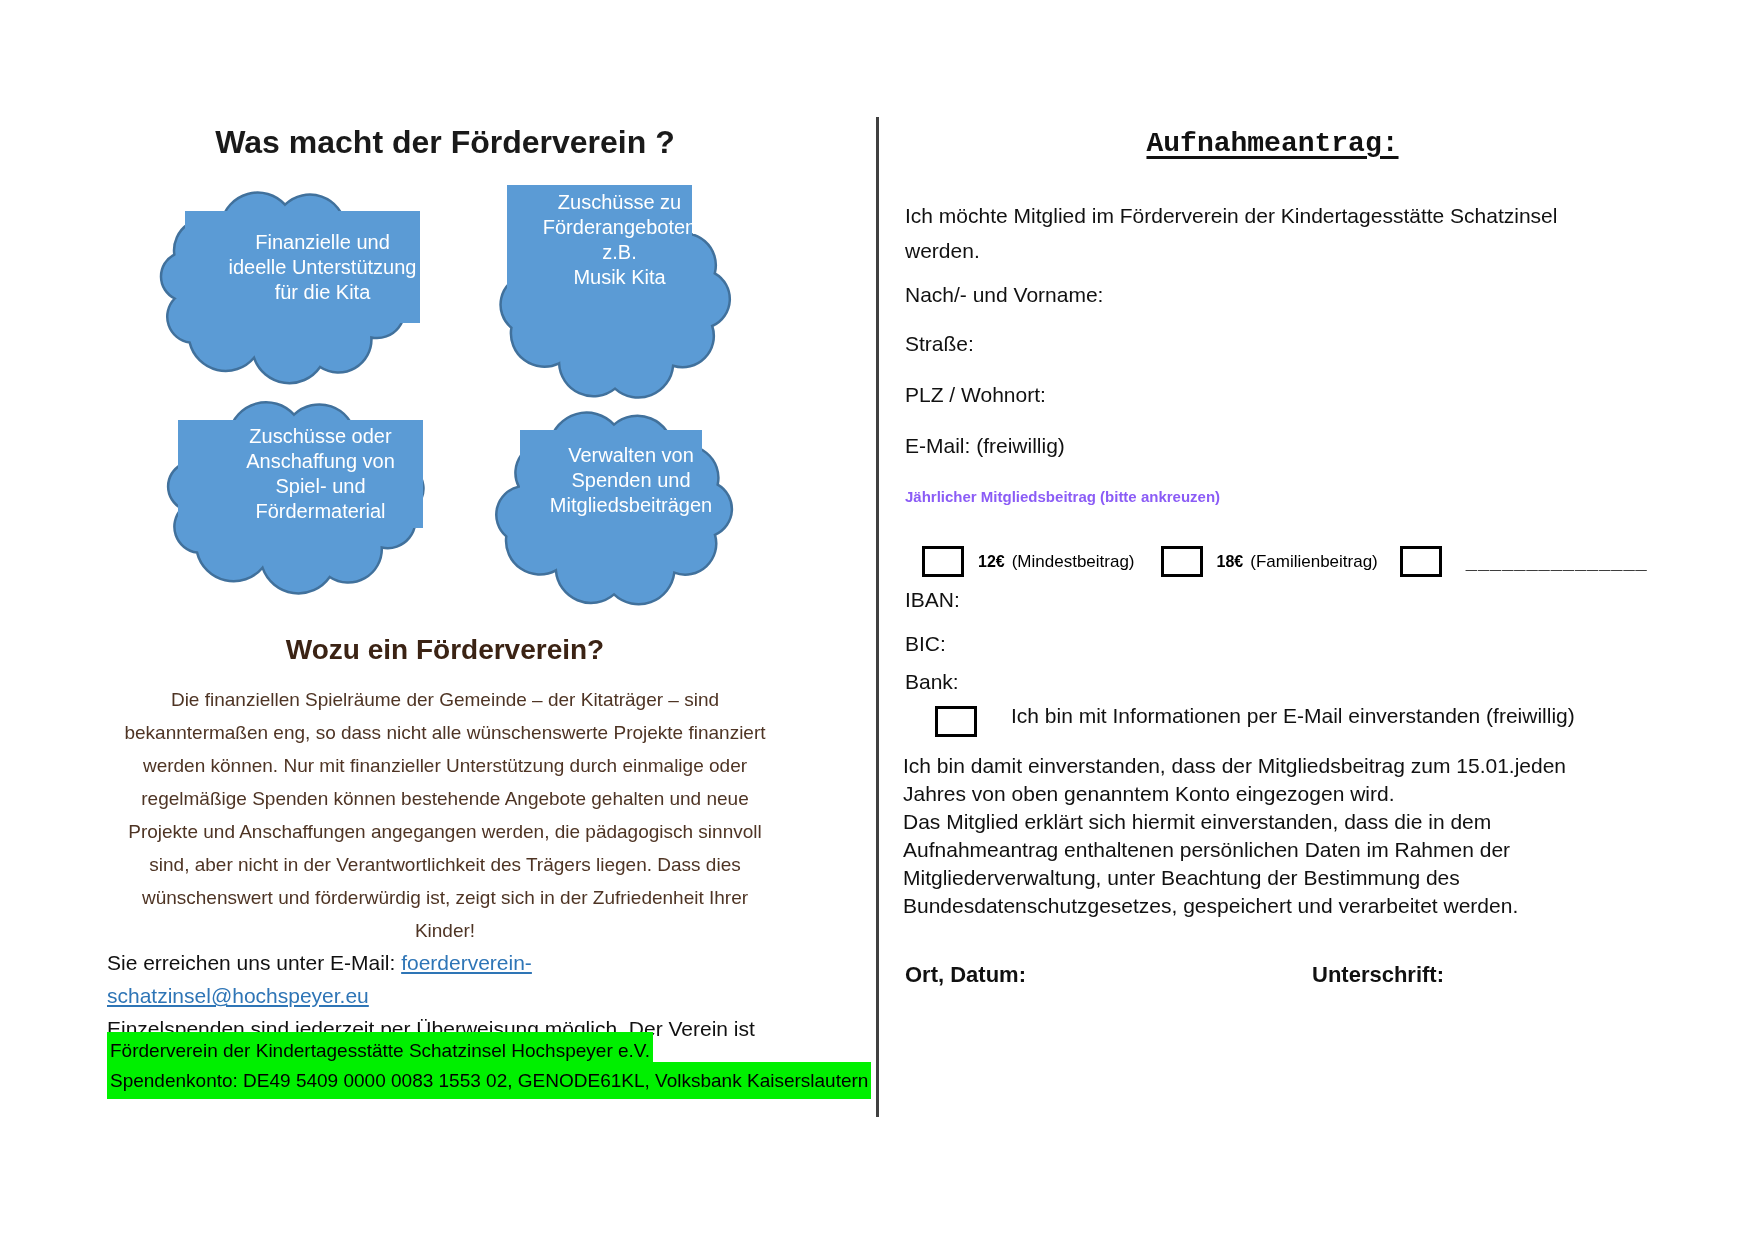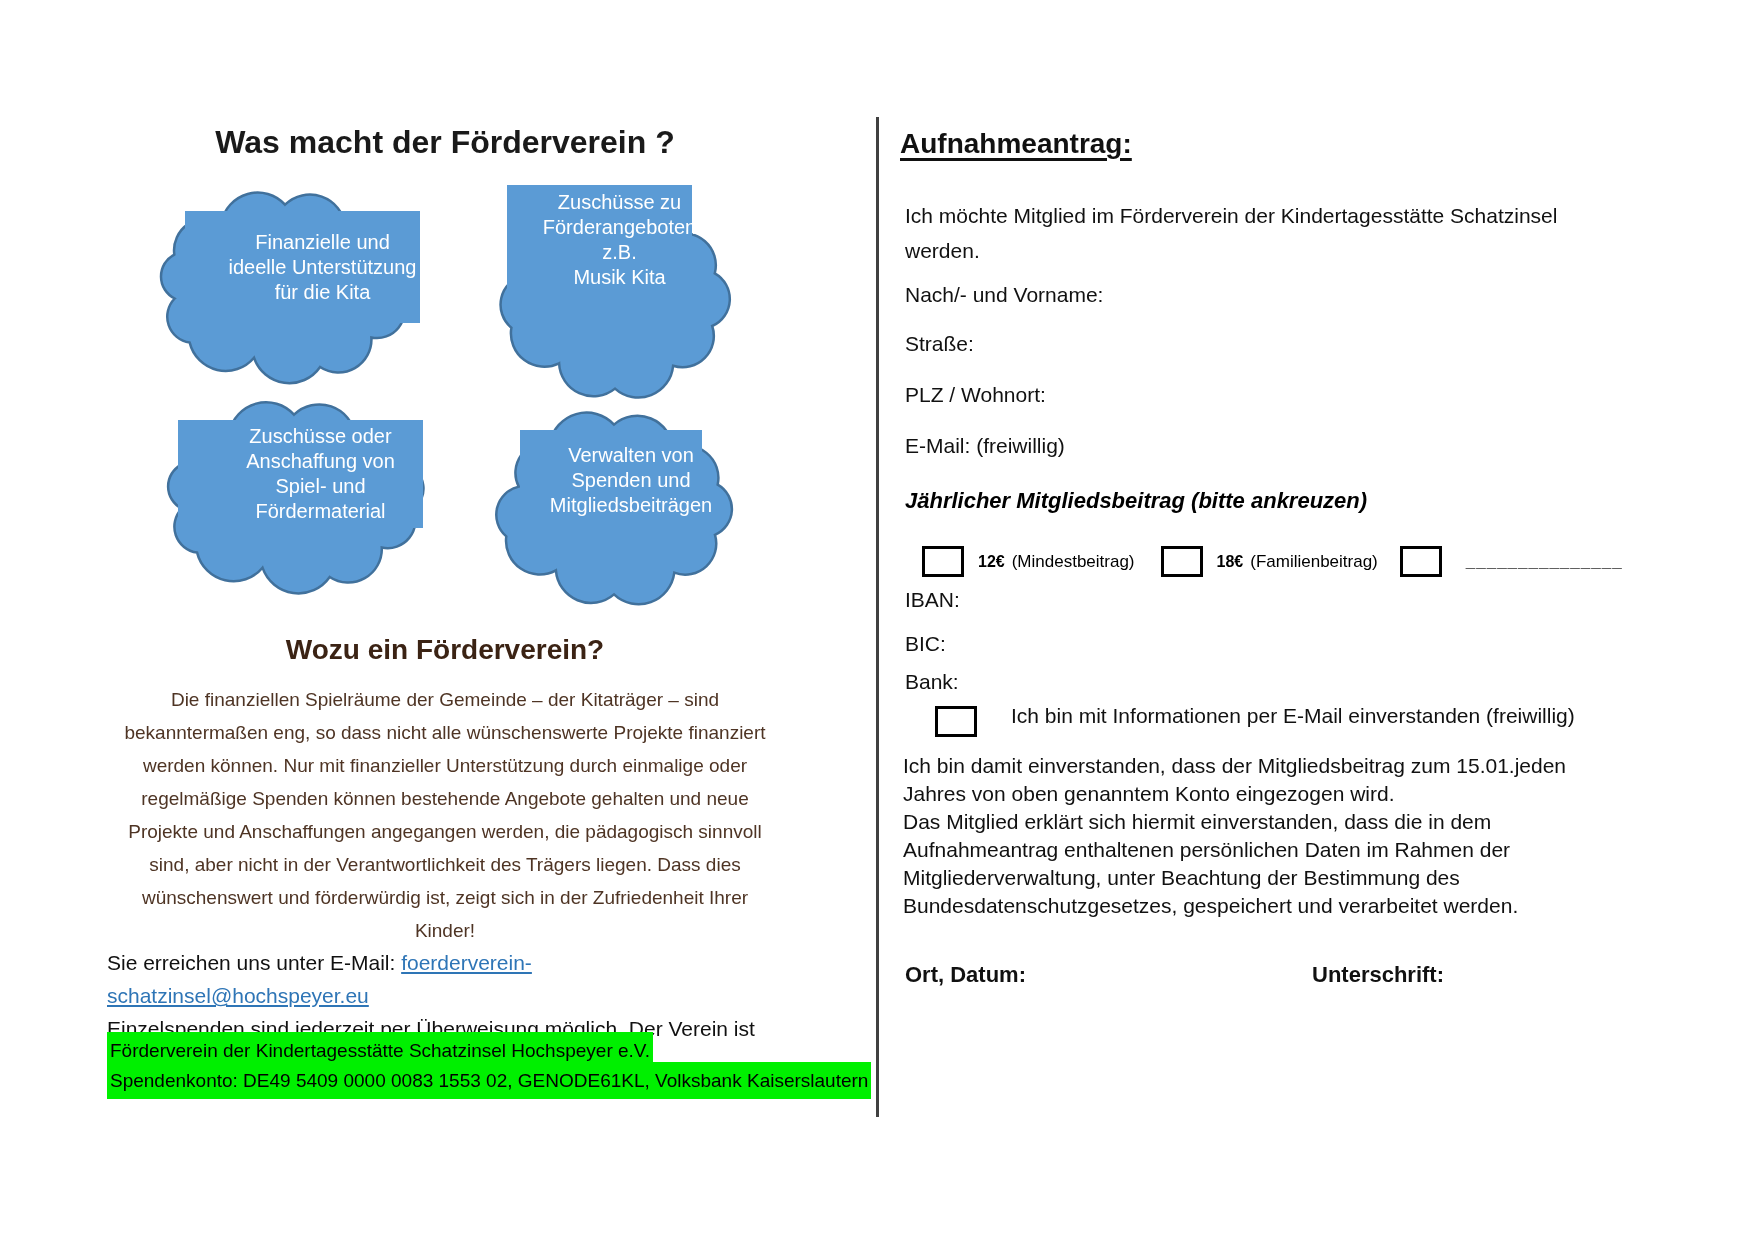--- a/index.html
+++ b/index.html
@@ -34,33 +34,33 @@
     left:107px;top:946px;width:660px;font-size:21px;line-height:33px;color:#111;
   }
   .contact .rest{white-space:pre-line;}
   .email-link{color:var(--link-blue,#2e75b6);text-decoration:underline;cursor:pointer;}
   .green-block{left:107px;top:1036px;font-size:19px;line-height:29.5px;color:#000;}
   .hl{background:var(--highlight-green,#00f000);padding:8px 3px;}
   
   .divider{left:876px;top:117px;width:3px;height:1000px;background:var(--divider-gray,#404040);}
   
   .r-title{
-    left:900px;top:128px;width:745px;text-align:left;
+    left:900px;top:128px;width:745px;text-align:center;
     font-size:28px;font-weight:bold;color:#111;
-    text-decoration:underline;text-decoration-thickness:2.5px;text-underline-offset:5px;
+    text-decoration:underline;text-decoration-thickness:2.5px;text-underline-offset:5px;font-family:Liberation Mono, monospace;
   }
   .r-text{font-size:21px;color:#111;}
   .r-intro{left:905px;top:198px;width:700px;line-height:35px;white-space:pre-line;}
   .field-label{left:905px;}
-  .fee-header{left:905px;top:488px;font-size:22px;font-weight:bold;color:#000000;font-style:italic;}
+  .fee-header{left:905px;top:488px;font-size:15px;font-weight:bold;color:#8b5cf6;}
   .fee-row{left:922px;top:546px;display:flex;align-items:center;}
   .cb{width:36px;height:25px;border:3.5px solid #000;background:#fff;flex:0 0 auto;}
   .fee-amt{font-size:16px;font-weight:bold;margin-left:14px;}
   .fee-note{font-size:17px;margin-left:7px;}
-  .blank-line{font-size:17px;font-weight:bold;letter-spacing:1px;margin-left:24px;}
+  .blank-line{font-size:20px;font-weight:bold;letter-spacing:1px;margin-left:24px;}
   .consent-row{left:935px;top:704px;display:flex;align-items:flex-start;}
   .consent-row .cb{margin-top:2px;}
   .consent-label{font-size:21px;margin-left:34px;white-space:nowrap;color:#111;}
   .consent-par{left:903px;top:752px;width:710px;font-size:21px;line-height:28px;color:#111;white-space:pre-line;}
   .sig{top:962px;font-size:22px;font-weight:bold;color:#111;}
 </style>
 </head>
 <body>
 
 <div class="page">

